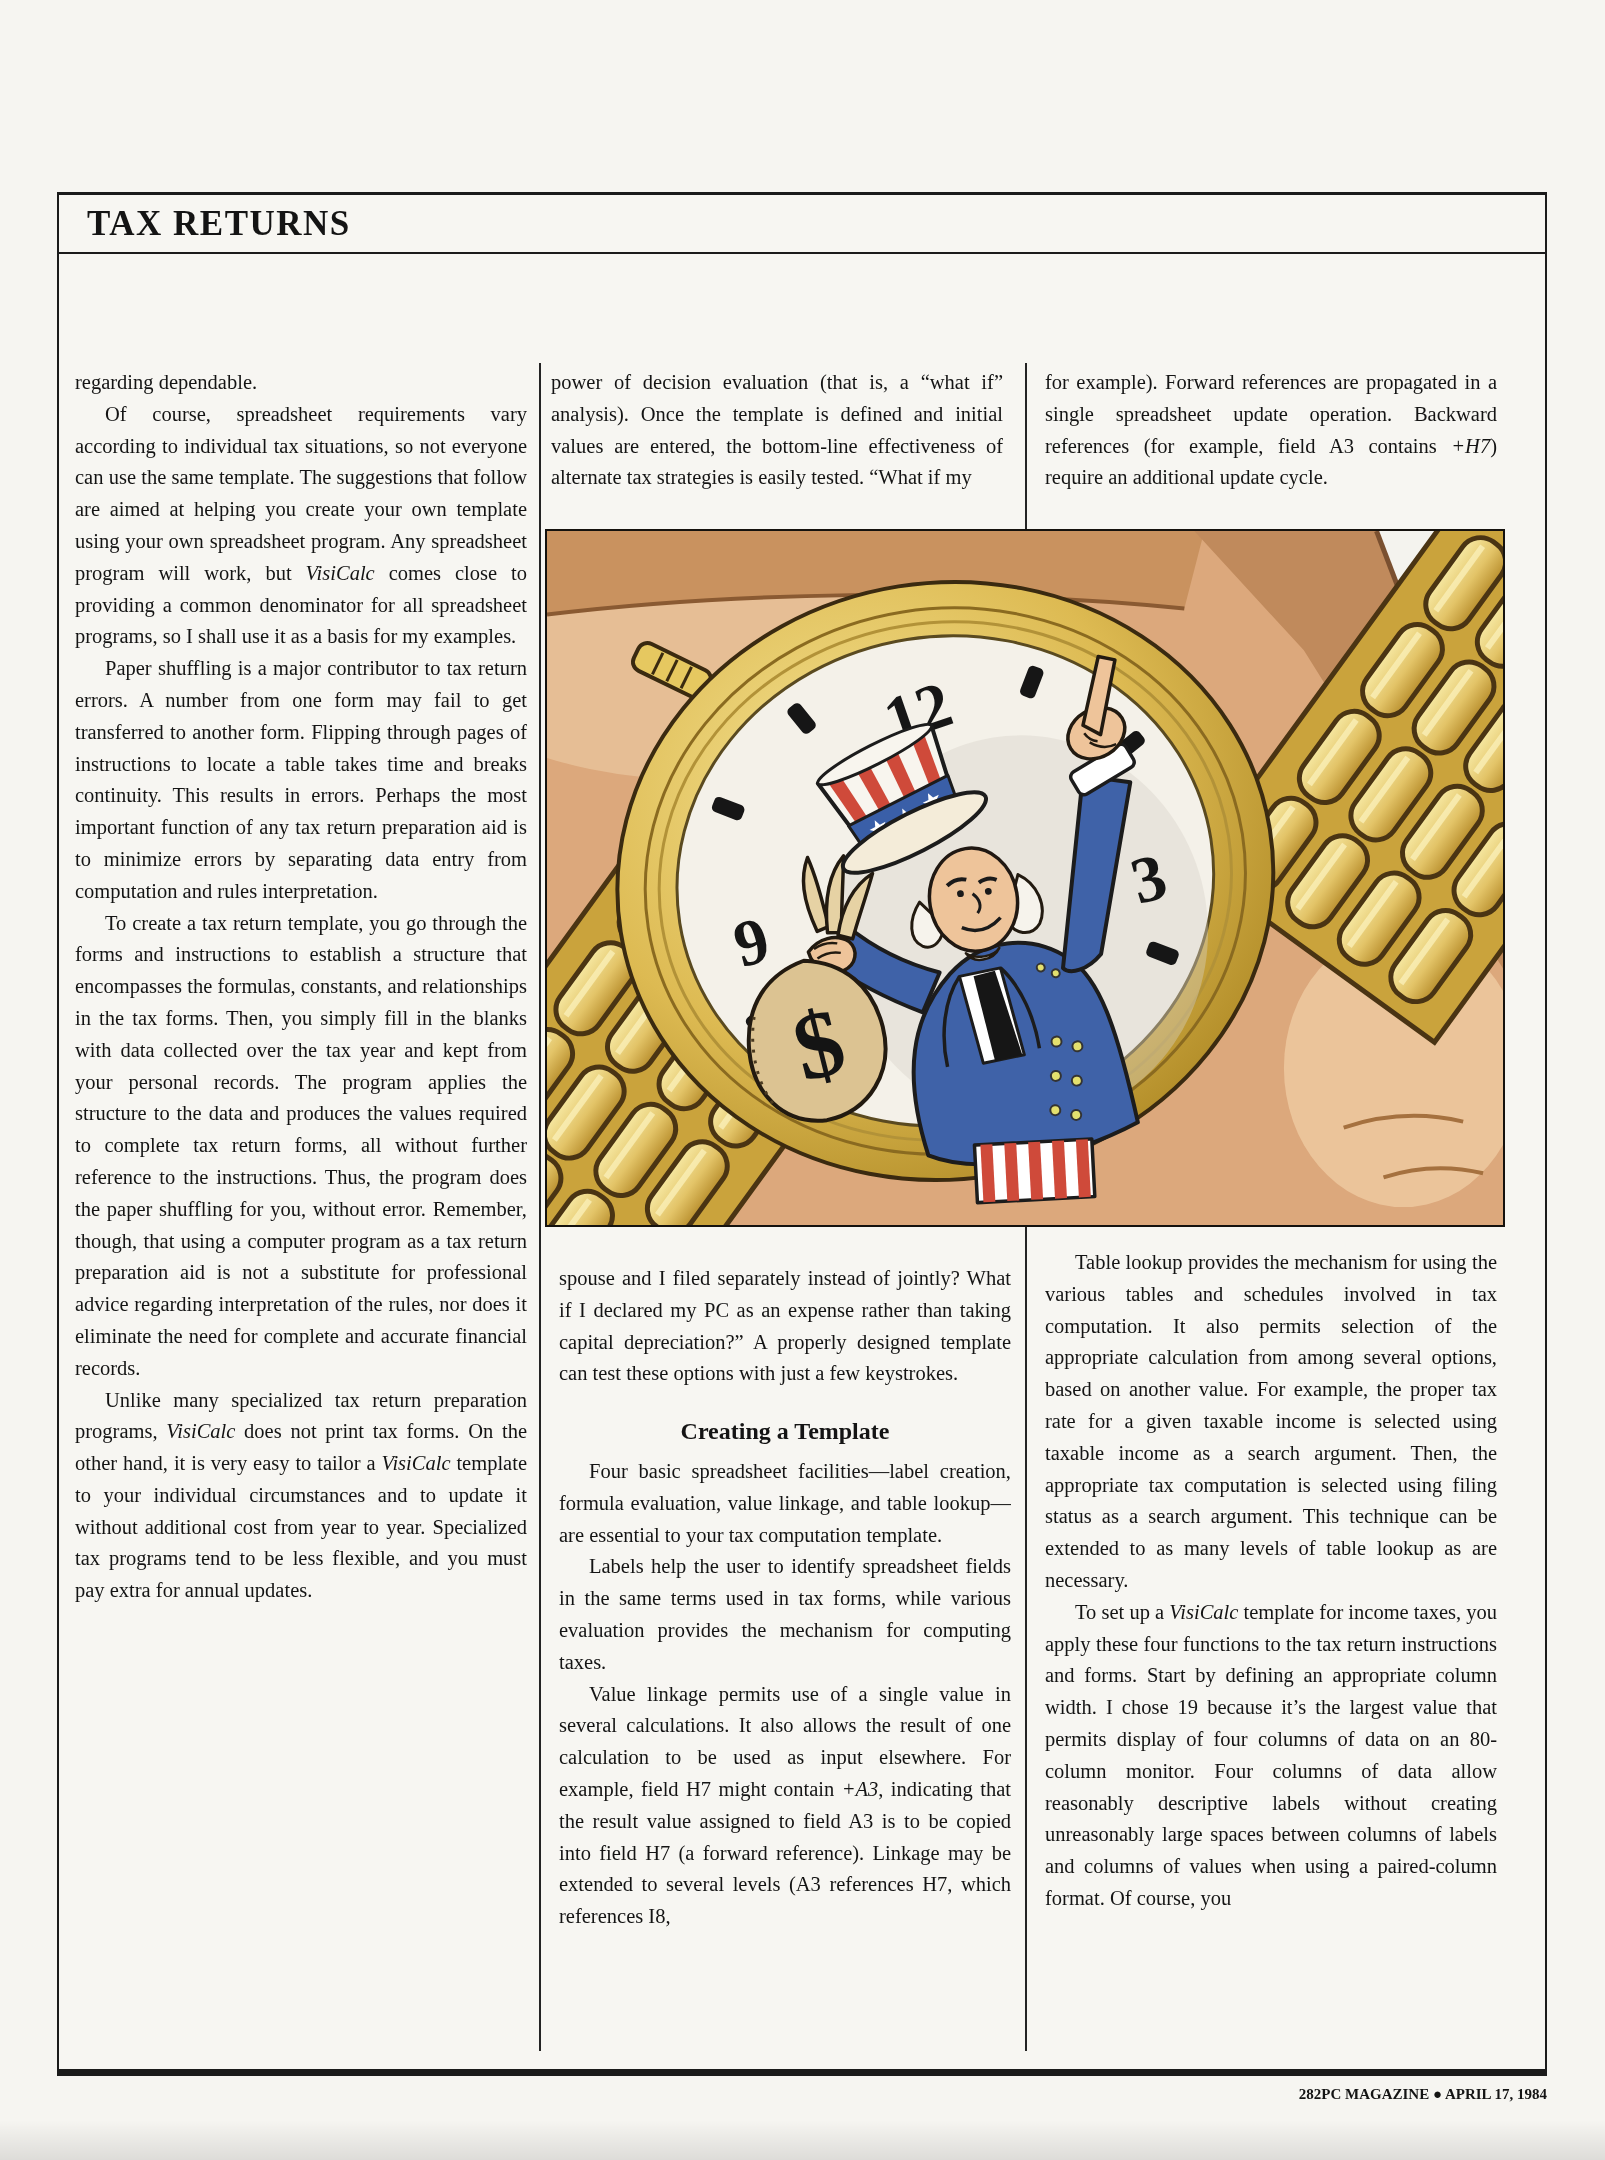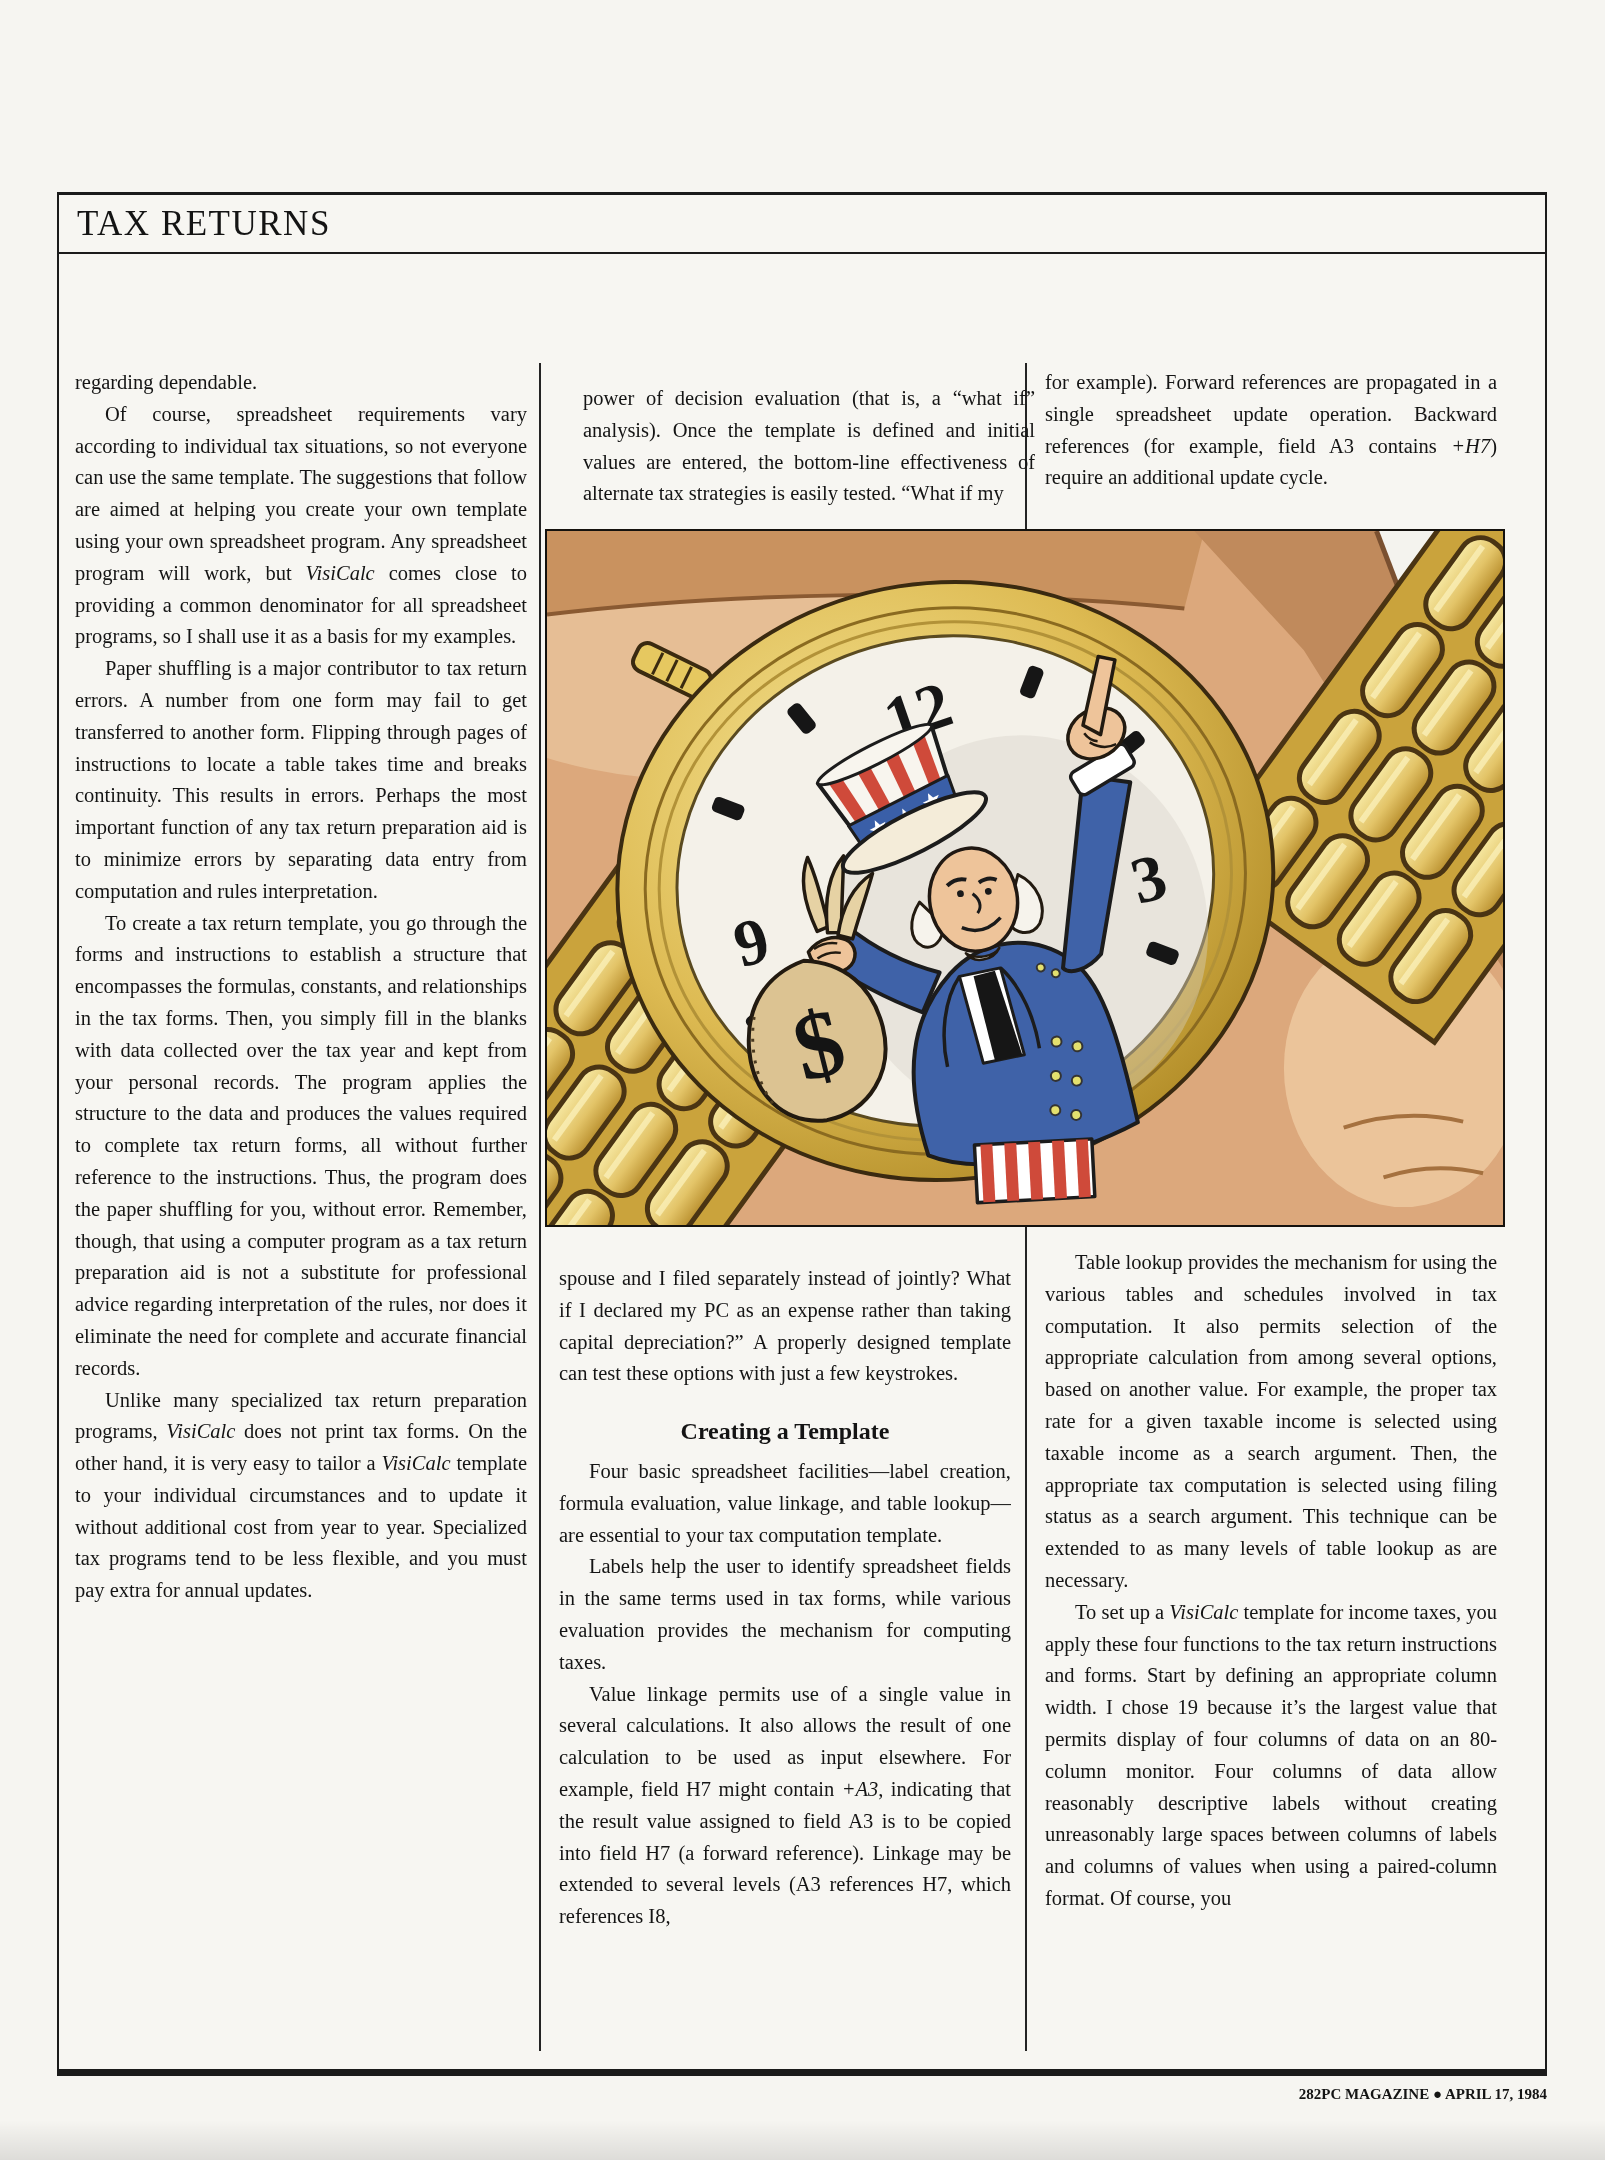--- a/index.html
+++ b/index.html
@@ -18,33 +18,33 @@
     border-left:2px solid #1b1b1b;border-right:2px solid #1b1b1b;
     border-top:3px solid #1b1b1b;border-bottom:7px solid #1b1b1b;
     background:#f7f6f2;
   }
   .titlebar{
     position:absolute;left:0;top:0;right:0;height:57px;
     border-bottom:2px solid #1b1b1b;
     display:flex;align-items:center;
   }
   .titlebar .t{
-    font-size:35px;letter-spacing:1.5px;padding-left:18px;font-weight:400;
+    font-size:35px;letter-spacing:1.5px;padding-left:28px;font-weight:700;
   }
   
   .col{
     position:absolute;width:452px;
     font-size:20.5px;line-height:31.8px;text-align:justify;
     hyphens:auto;-webkit-hyphens:auto;overflow:hidden;
   }
   .col p{margin:0;}
   .col p.ind{text-indent:30px;}
   .col .subhead{font-weight:bold;font-size:24px;margin:26px 0 8px 0;text-align:center;}
   #col1{left:16px;top:172px;height:1692px;}
-  #col2top{left:524px;top:172px;height:161px;margin-top:16px;}
+  #col2top{left:492px;top:172px;height:161px;}
   #col3top{left:986px;top:172px;height:161px;}
   #col2bot{left:500px;top:1052px;height:808px;margin-top:16px;}
   #col3bot{left:986px;top:1052px;height:808px;font-family:Liberation Serif, serif;}
   .vrule{position:absolute;width:2px;background:#242424;top:168px;bottom:18px;}
   #rule1{left:480px;}
   #rule2{left:966px;}
   
   .illo{
     position:absolute;left:486px;top:334px;width:960px;height:698px;
     box-sizing:border-box;border:2px solid #15120e;background:#dca87c;z-index:5;

